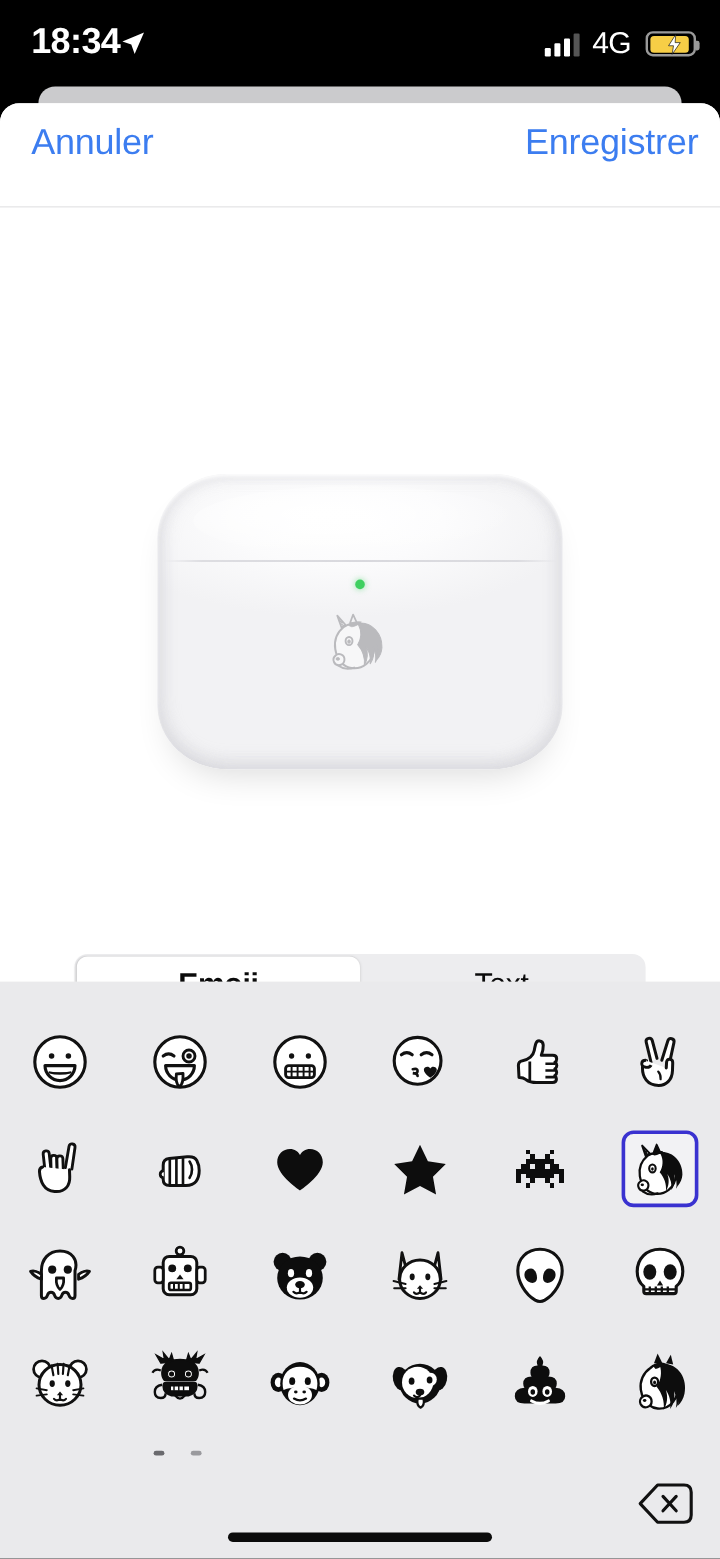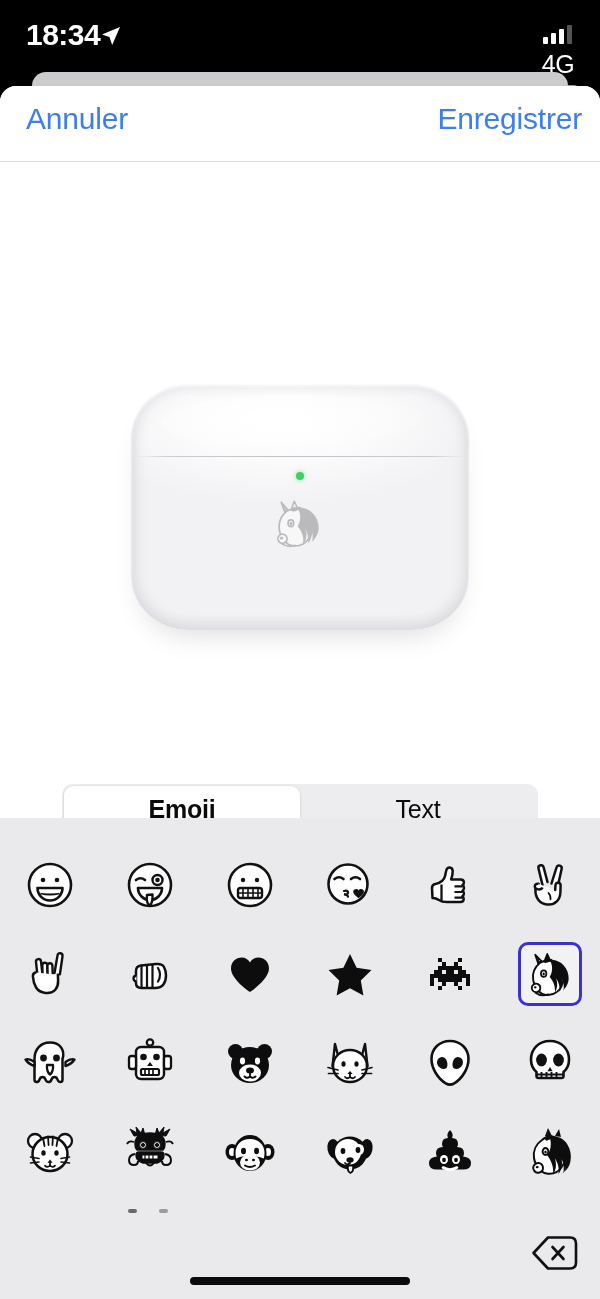--- a/index.html
+++ b/index.html
@@ -29,21 +29,21 @@
     font-size:30px; font-weight:600;
     letter-spacing:-0.5px;
     color:#fff;
   }
   #status-loc {
     position:absolute; left:99px; top:24px;
     width:24px; height:24px;
   }
   #status-right {
     position:absolute; right:20px; top:24px;
-    display:flex; align-items:center; gap:8px;flex-direction:column;
+    display:flex; align-items:center; gap:8px;
   }
   .sig-bars { display:flex; align-items:flex-end; gap:3px; height:20px; }
   .sig-bar { width:5px; background:#fff; border-radius:1px; }
   .sig-bar.b1 { height:7px; }
   .sig-bar.b2 { height:11px; }
   .sig-bar.b3 { height:15px; }
   .sig-bar.b4 { height:19px; background:#555; }
   #carrier-label {
     font-size:25px; font-weight:500; color:#fff;
     letter-spacing:-0.4px; line-height:1;
@@ -81,21 +81,21 @@
     position:absolute; left:0; top:86px;
     width:600px; height:1213px;
     background:#fff;
     border-radius:16px 16px 0 0;
     z-index:50;
     overflow:hidden;
   }
 
   
   #nav-bar {
-    position:relative; height:76px; width:600px;
+    position:relative; height:87px; width:600px;
     border-bottom:1px solid #DCDCDE;
     background:#fff;
   }
   #cancel-button {
     position:absolute; left:26px; top:16px;
     font-size:30px; color:#3C7DF0; font-weight:400;
     letter-spacing:-0.2px;
     background:none; border:none; cursor:pointer;
     font-family:"Liberation Sans", sans-serif;
   }

